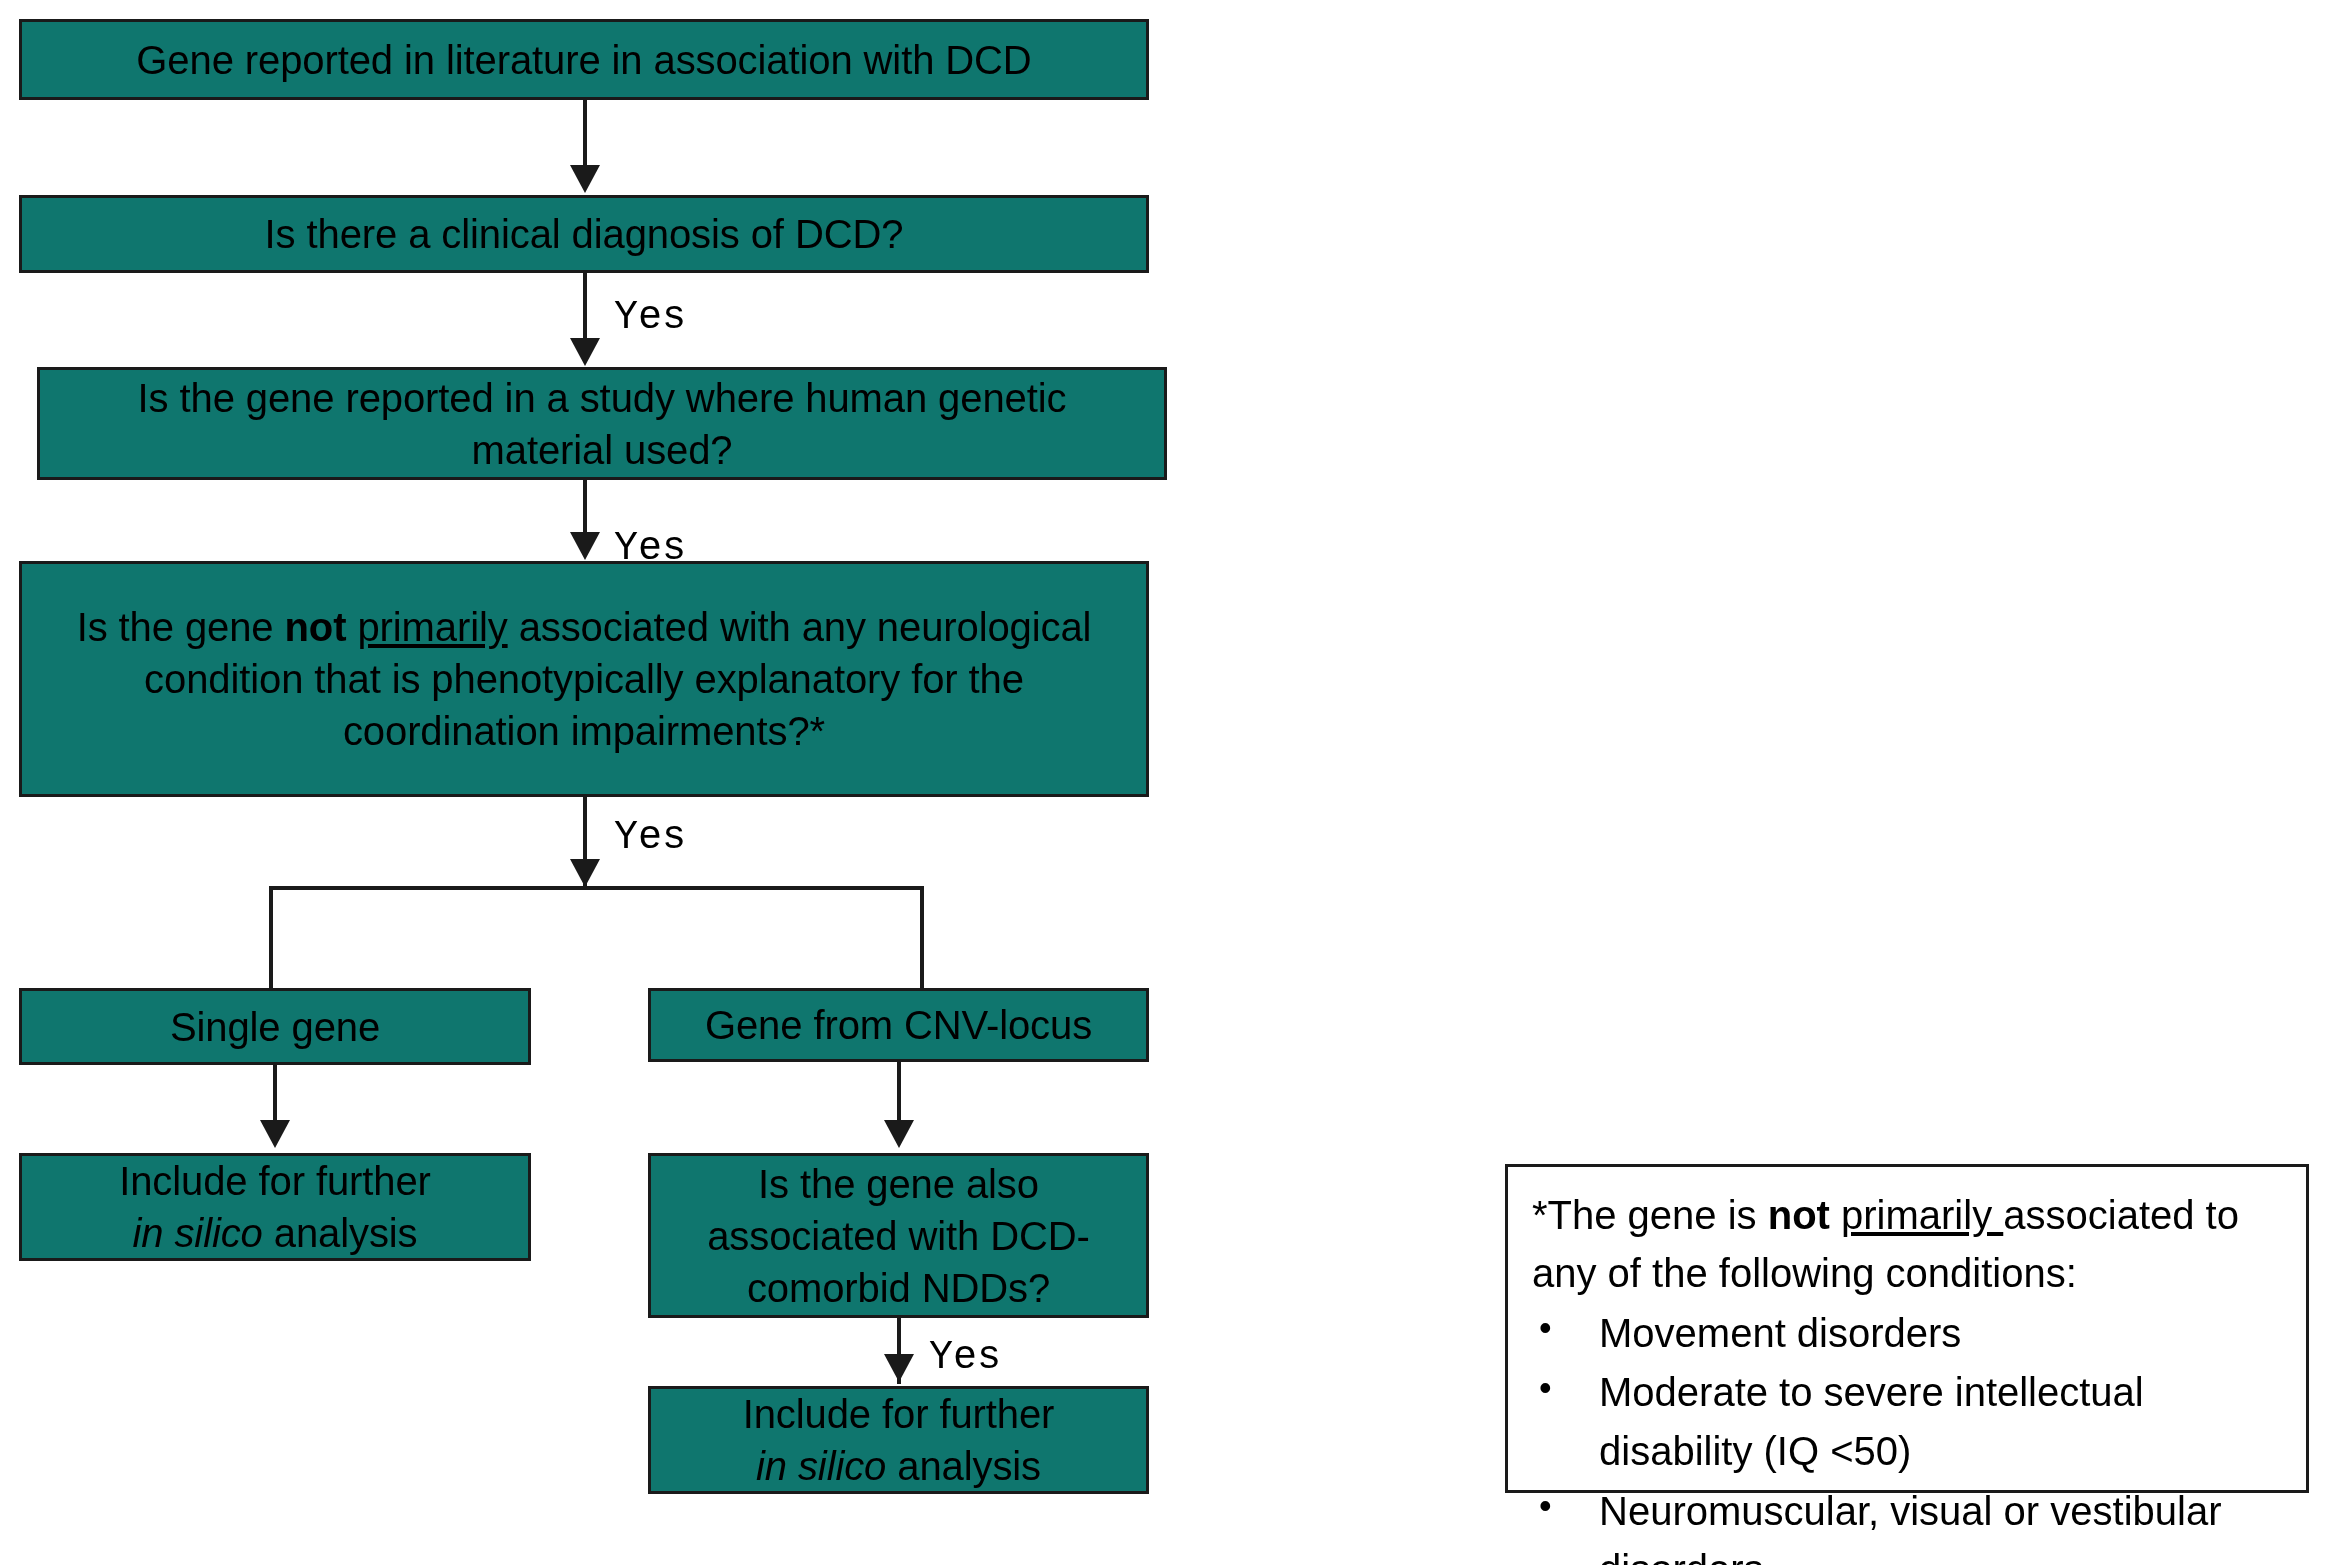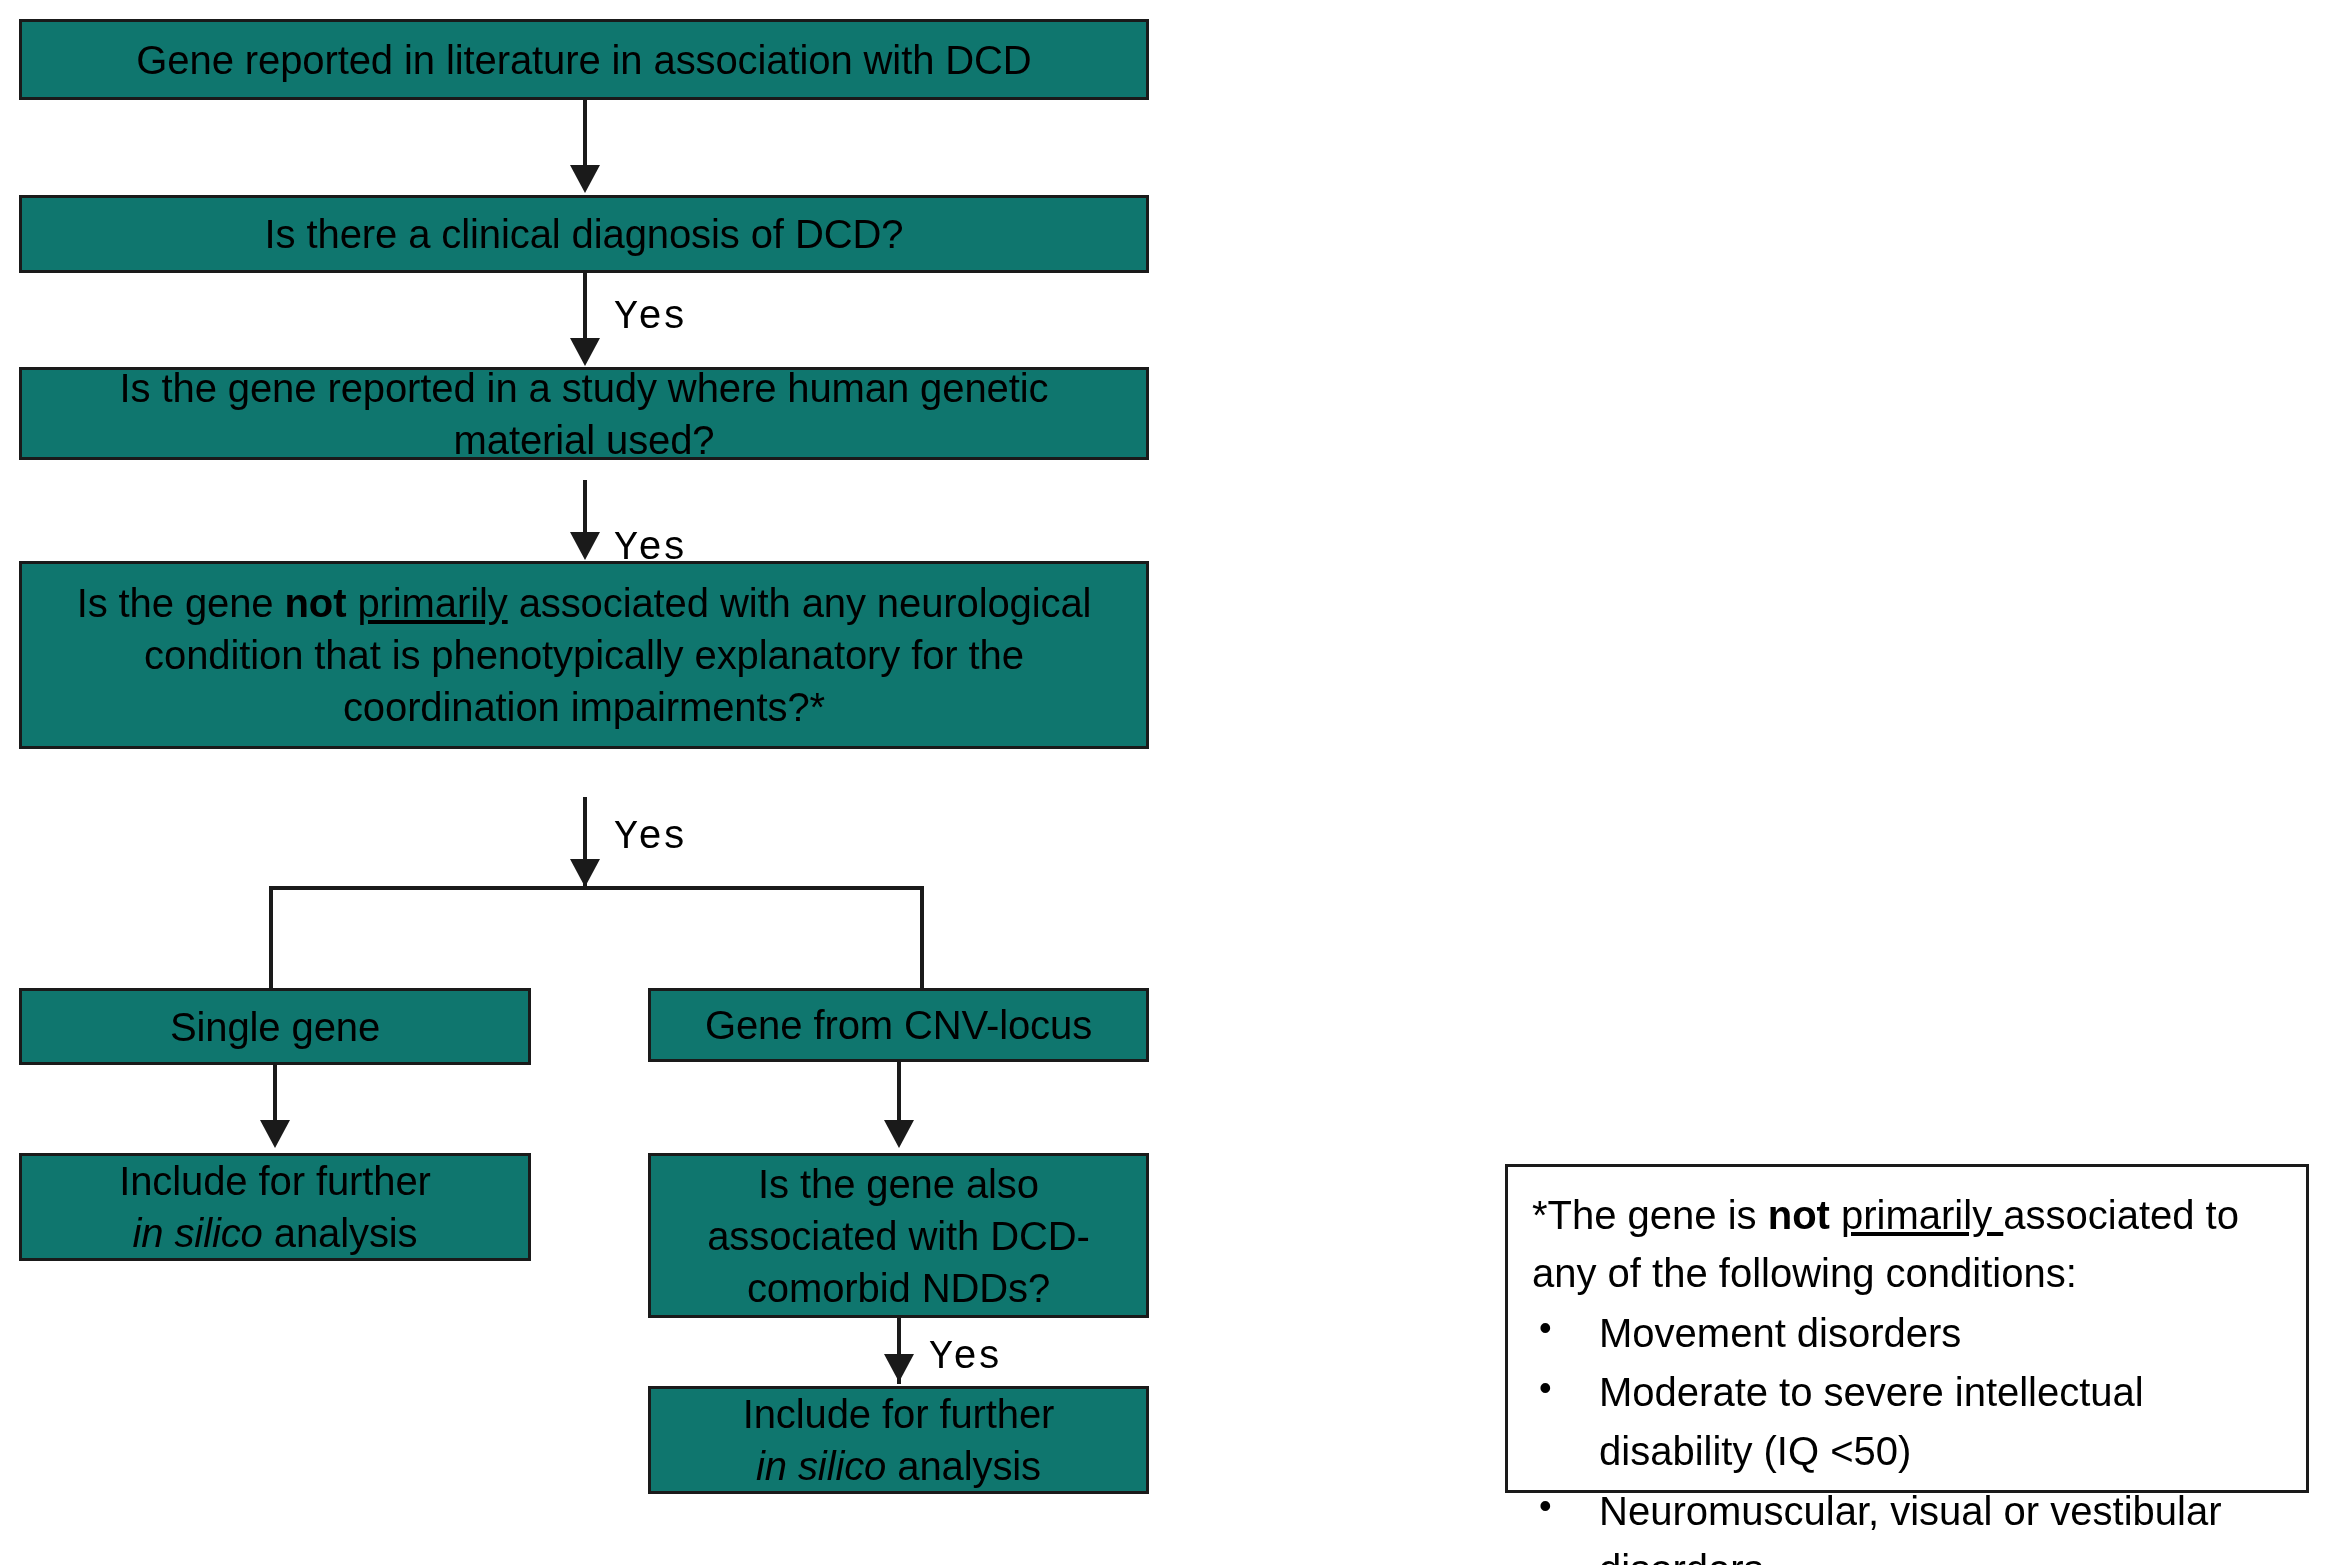--- a/index.html
+++ b/index.html
@@ -105,32 +105,32 @@
   <div class="arrowhead" style="left:570px; top:165px;"></div>
 
   <div class="node" style="left:19px; top:195px; width:1130px; height:78px;">
     <span class="txt">Is there a clinical diagnosis of DCD?</span>
   </div>
 
   <div class="vline" style="left:583px; top:273px; height:67px;"></div>
   <div class="arrowhead" style="left:570px; top:338px;"></div>
   <div class="edge-label" style="left:614px; top:298px;">Yes</div>
 
-  <div class="node" style="left:19px; top:367px; width:1130px; height:93px;">
+  <div class="node" style="left:37px; top:367px; width:1130px; height:113px;">
     <span class="txt">
       <span>Is the gene reported in a study where human genetic</span><br>
       <span>material used?</span>
     </span>
   </div>
 
   <div class="vline" style="left:583px; top:480px; height:68px;"></div>
   <div class="arrowhead" style="left:570px; top:532px;"></div>
   <div class="edge-label" style="left:614px; top:529px;">Yes</div>
 
-  <div class="node" style="left:19px; top:561px; width:1130px; height:188px;">
+  <div class="node" style="left:19px; top:561px; width:1130px; height:236px;">
     <span class="txt">
       <span>Is the gene </span><b>not</b><span> </span><u>primarily</u><span> associated with any neurological</span><br>
       <span>condition that is phenotypically explanatory for the</span><br>
       <span>coordination impairments?*</span>
     </span>
   </div>
 
   <div class="vline" style="left:583px; top:797px; height:91px;"></div>
   <div class="arrowhead" style="left:570px; top:859px;"></div>
   <div class="edge-label" style="left:614px; top:818px;">Yes</div>

